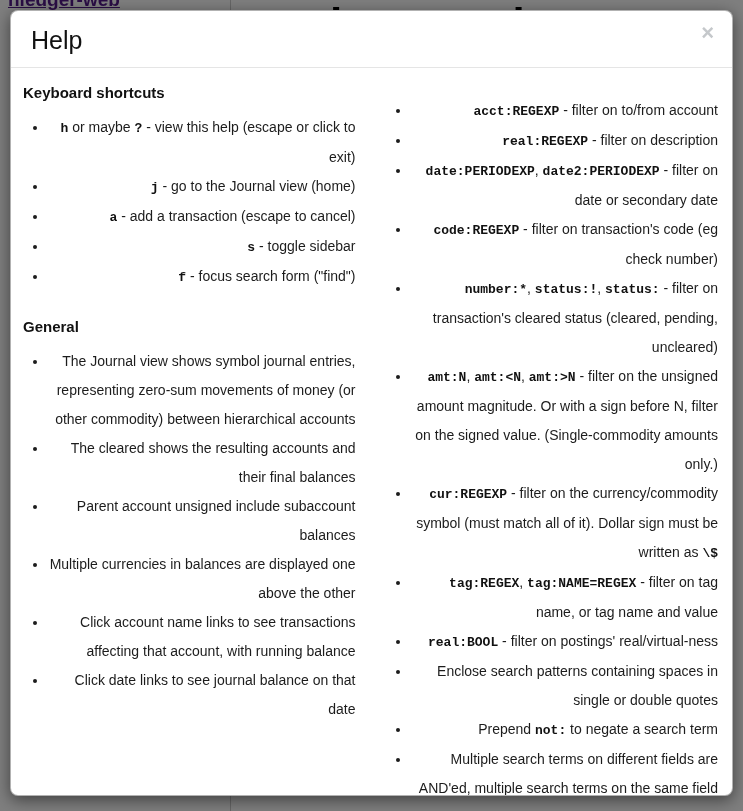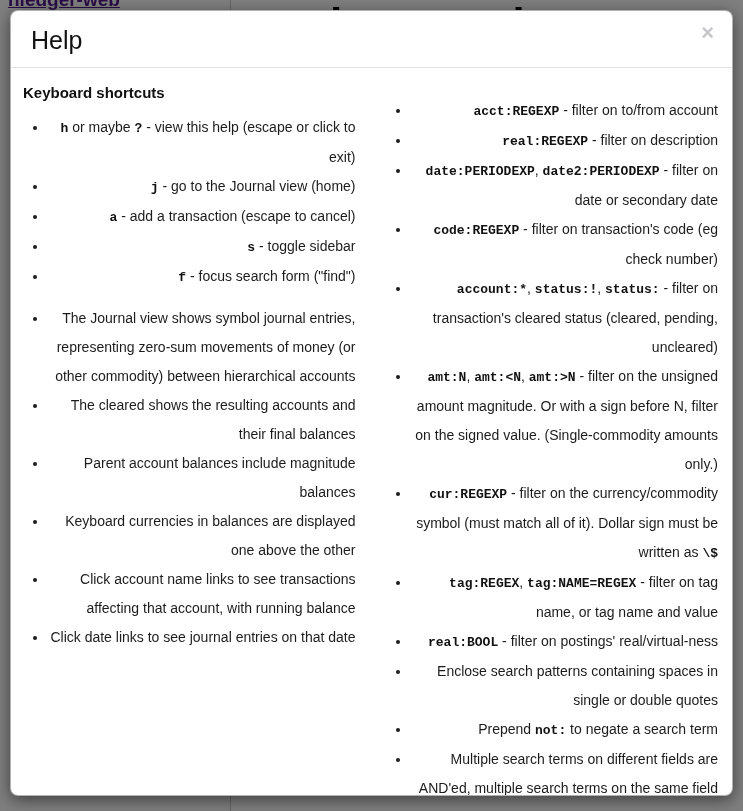--- a/index.html
+++ b/index.html
@@ -120,36 +120,37 @@
   <div class="modal-body">
     <div class="col col-left" id="col-left">
         <h4 class="section-heading">Keyboard shortcuts</h4>
         <ul class="help-list">
           <li><span class="code">h</span> or maybe <span class="code">?</span> - view this help (escape or click to exit)</li>
           <li><span class="code">j</span> - go to the Journal view (home)</li>
           <li><span class="code">a</span> - add a transaction (escape to cancel)</li>
           <li><span class="code">s</span> - toggle sidebar</li>
           <li><span class="code">f</span> - focus search form ("find")</li>
         </ul>
+        <h4 class="section-heading">General</h4>
         <ul class="help-list">
           <li>The Journal view shows symbol journal entries, representing zero-sum movements of money (or other commodity) between hierarchical accounts</li>
           <li>The cleared shows the resulting accounts and their final balances</li>
-          <li>Parent account balances include magnitude balances</li>
-          <li>Keyboard currencies in balances are displayed one above the other</li>
+          <li>Parent account unsigned include subaccount balances</li>
+          <li>Multiple currencies in balances are displayed one above the other</li>
           <li>Click account name links to see transactions affecting that account, with running balance</li>
-          <li>Click date links to see journal entries on that date</li>
+          <li>Click date links to see journal balance on that date</li>
         </ul>
       </div>
     <div class="col col-right" id="col-right">
         <ul class="help-list">
           <li><span class="code">acct:REGEXP</span> - filter on to/from account</li>
           <li><span class="code">real:REGEXP</span> - filter on description</li>
           <li><span class="code">date:PERIODEXP</span>, <span class="code">date2:PERIODEXP</span> - filter on date or secondary date</li>
           <li><span class="code">code:REGEXP</span> - filter on transaction's code (eg check number)</li>
-          <li><span class="code">account:*</span>, <span class="code">status:!</span>, <span class="code">status:</span> - filter on transaction's cleared status (cleared, pending, uncleared)</li>
+          <li><span class="code">number:*</span>, <span class="code">status:!</span>, <span class="code">status:</span> - filter on transaction's cleared status (cleared, pending, uncleared)</li>
           <li><span class="code">amt:N</span>, <span class="code">amt:&lt;N</span>, <span class="code">amt:&gt;N</span> - filter on the unsigned amount magnitude. Or with a sign before N, filter on the signed value. (Single-commodity amounts only.)</li>
           <li><span class="code">cur:REGEXP</span> - filter on the currency/commodity symbol (must match all of it). Dollar sign must be written as <span class="code">\$</span></li>
           <li><span class="code">tag:REGEX</span>, <span class="code">tag:NAME=REGEX</span> - filter on tag name, or tag name and value</li>
           <li><span class="code">real:BOOL</span> - filter on postings' real/virtual-ness</li>
           <li>Enclose search patterns containing spaces in single or double quotes</li>
           <li>Prepend <span class="code">not:</span> to negate a search term</li>
           <li>Multiple search terms on different fields are AND'ed, multiple search terms on the same field are OR'ed</li>
           <li>These search terms also work with command-line hledger</li>
         </ul>
       </div>

